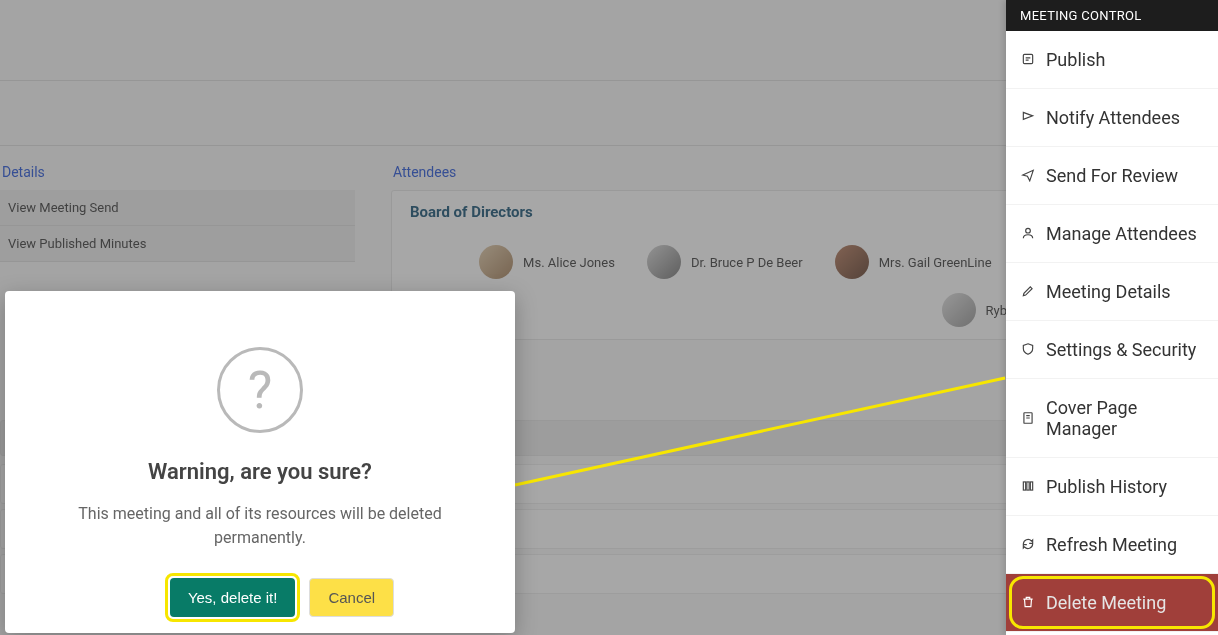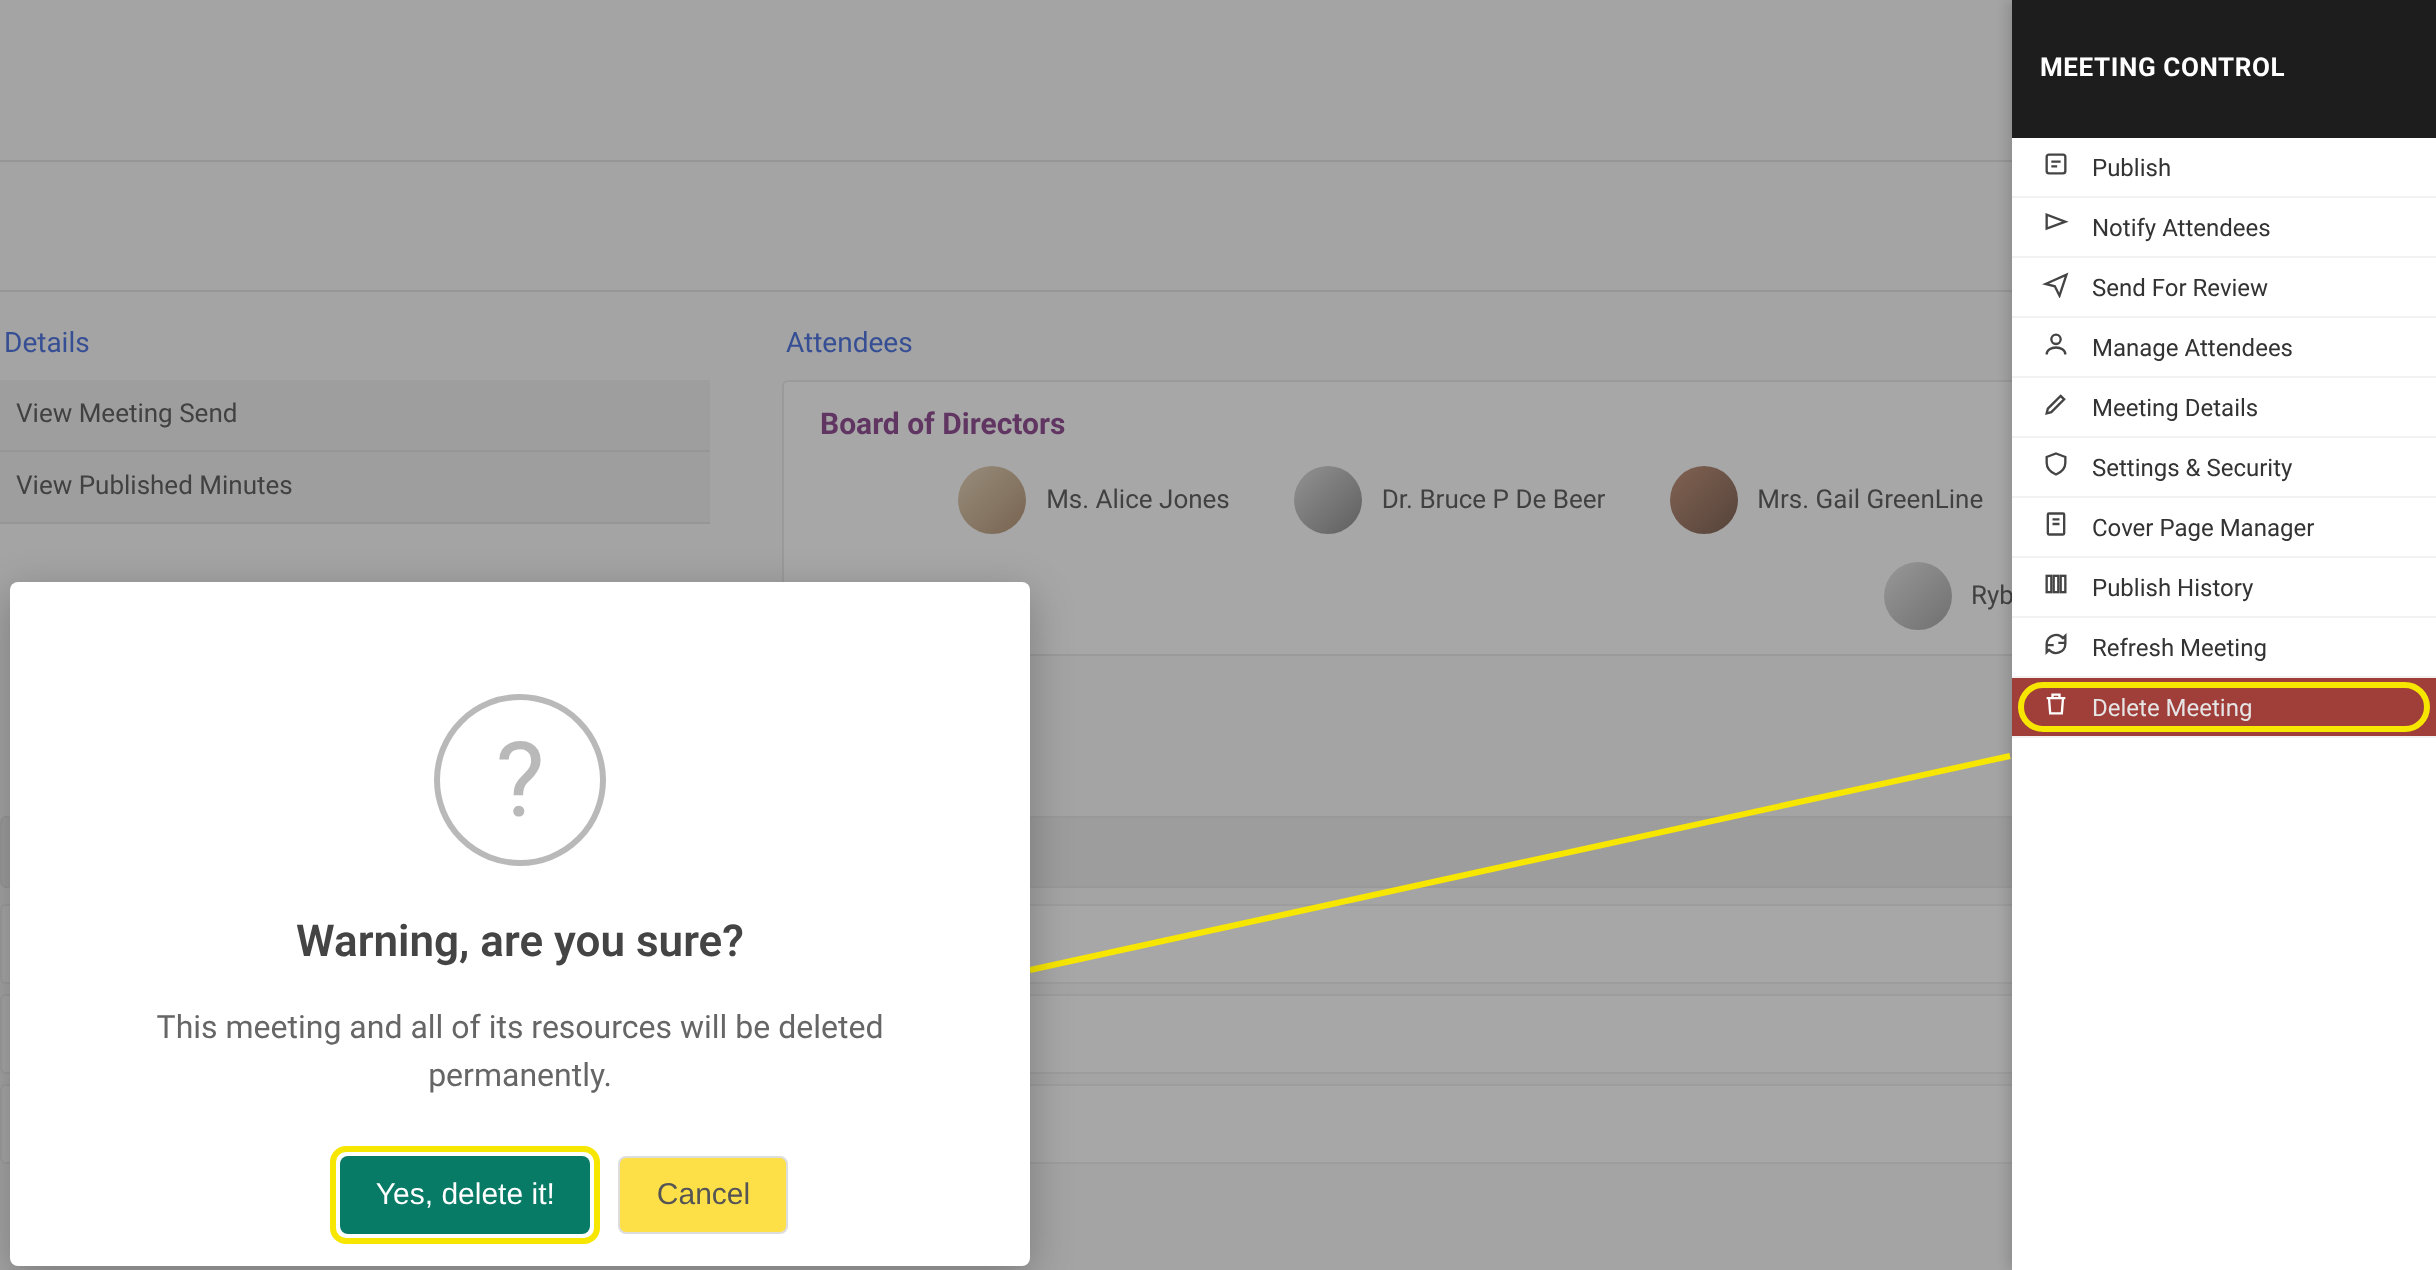--- a/index.html
+++ b/index.html
@@ -97,22 +97,22 @@
     .attendees-card {
       background: white;
       border: 1px solid #e5e5e5;
       border-radius: 3px;
       padding: 12px 18px;
     }
 
     .attendees-group {
       font-size: 15px;
       font-weight: 700;
-      color: #701a75;
-      margin-bottom: 12px;
+      color: #0c4a6e;
+      margin-bottom: 24px;
     }
 
     .attendees-grid {
       display: flex;
       flex-wrap: wrap;
       gap: 14px 32px;
       justify-content: flex-end;
     }
 
     .attendee {
@@ -193,31 +193,31 @@
       height: 100%;
       background: white;
       box-shadow: -2px 0 6px rgba(0,0,0,0.15);
       z-index: 50;
     }
 
     .sidebar-title {
       background: #1d1d1d;
       color: white;
       font-size: 13px;
-      font-weight: 700;
-      padding: 27px 14px;
+      font-weight: 400;
+      padding: 8px 14px;
       letter-spacing: 0.3px;
     }
 
     .sidebar-item {
       display: flex;
       align-items: center;
       gap: 10px;
-      padding: 6px 14px;
-      font-size: 12px;
+      padding: 18px 14px;
+      font-size: 18px;
       color: #333;
       border-bottom: 1px solid #f2f2f2;
       cursor: pointer;
     }
 
     .sidebar-item.danger {
       background: #a03f3a;
       color: #e5e5e5;
       position: relative;
     }

